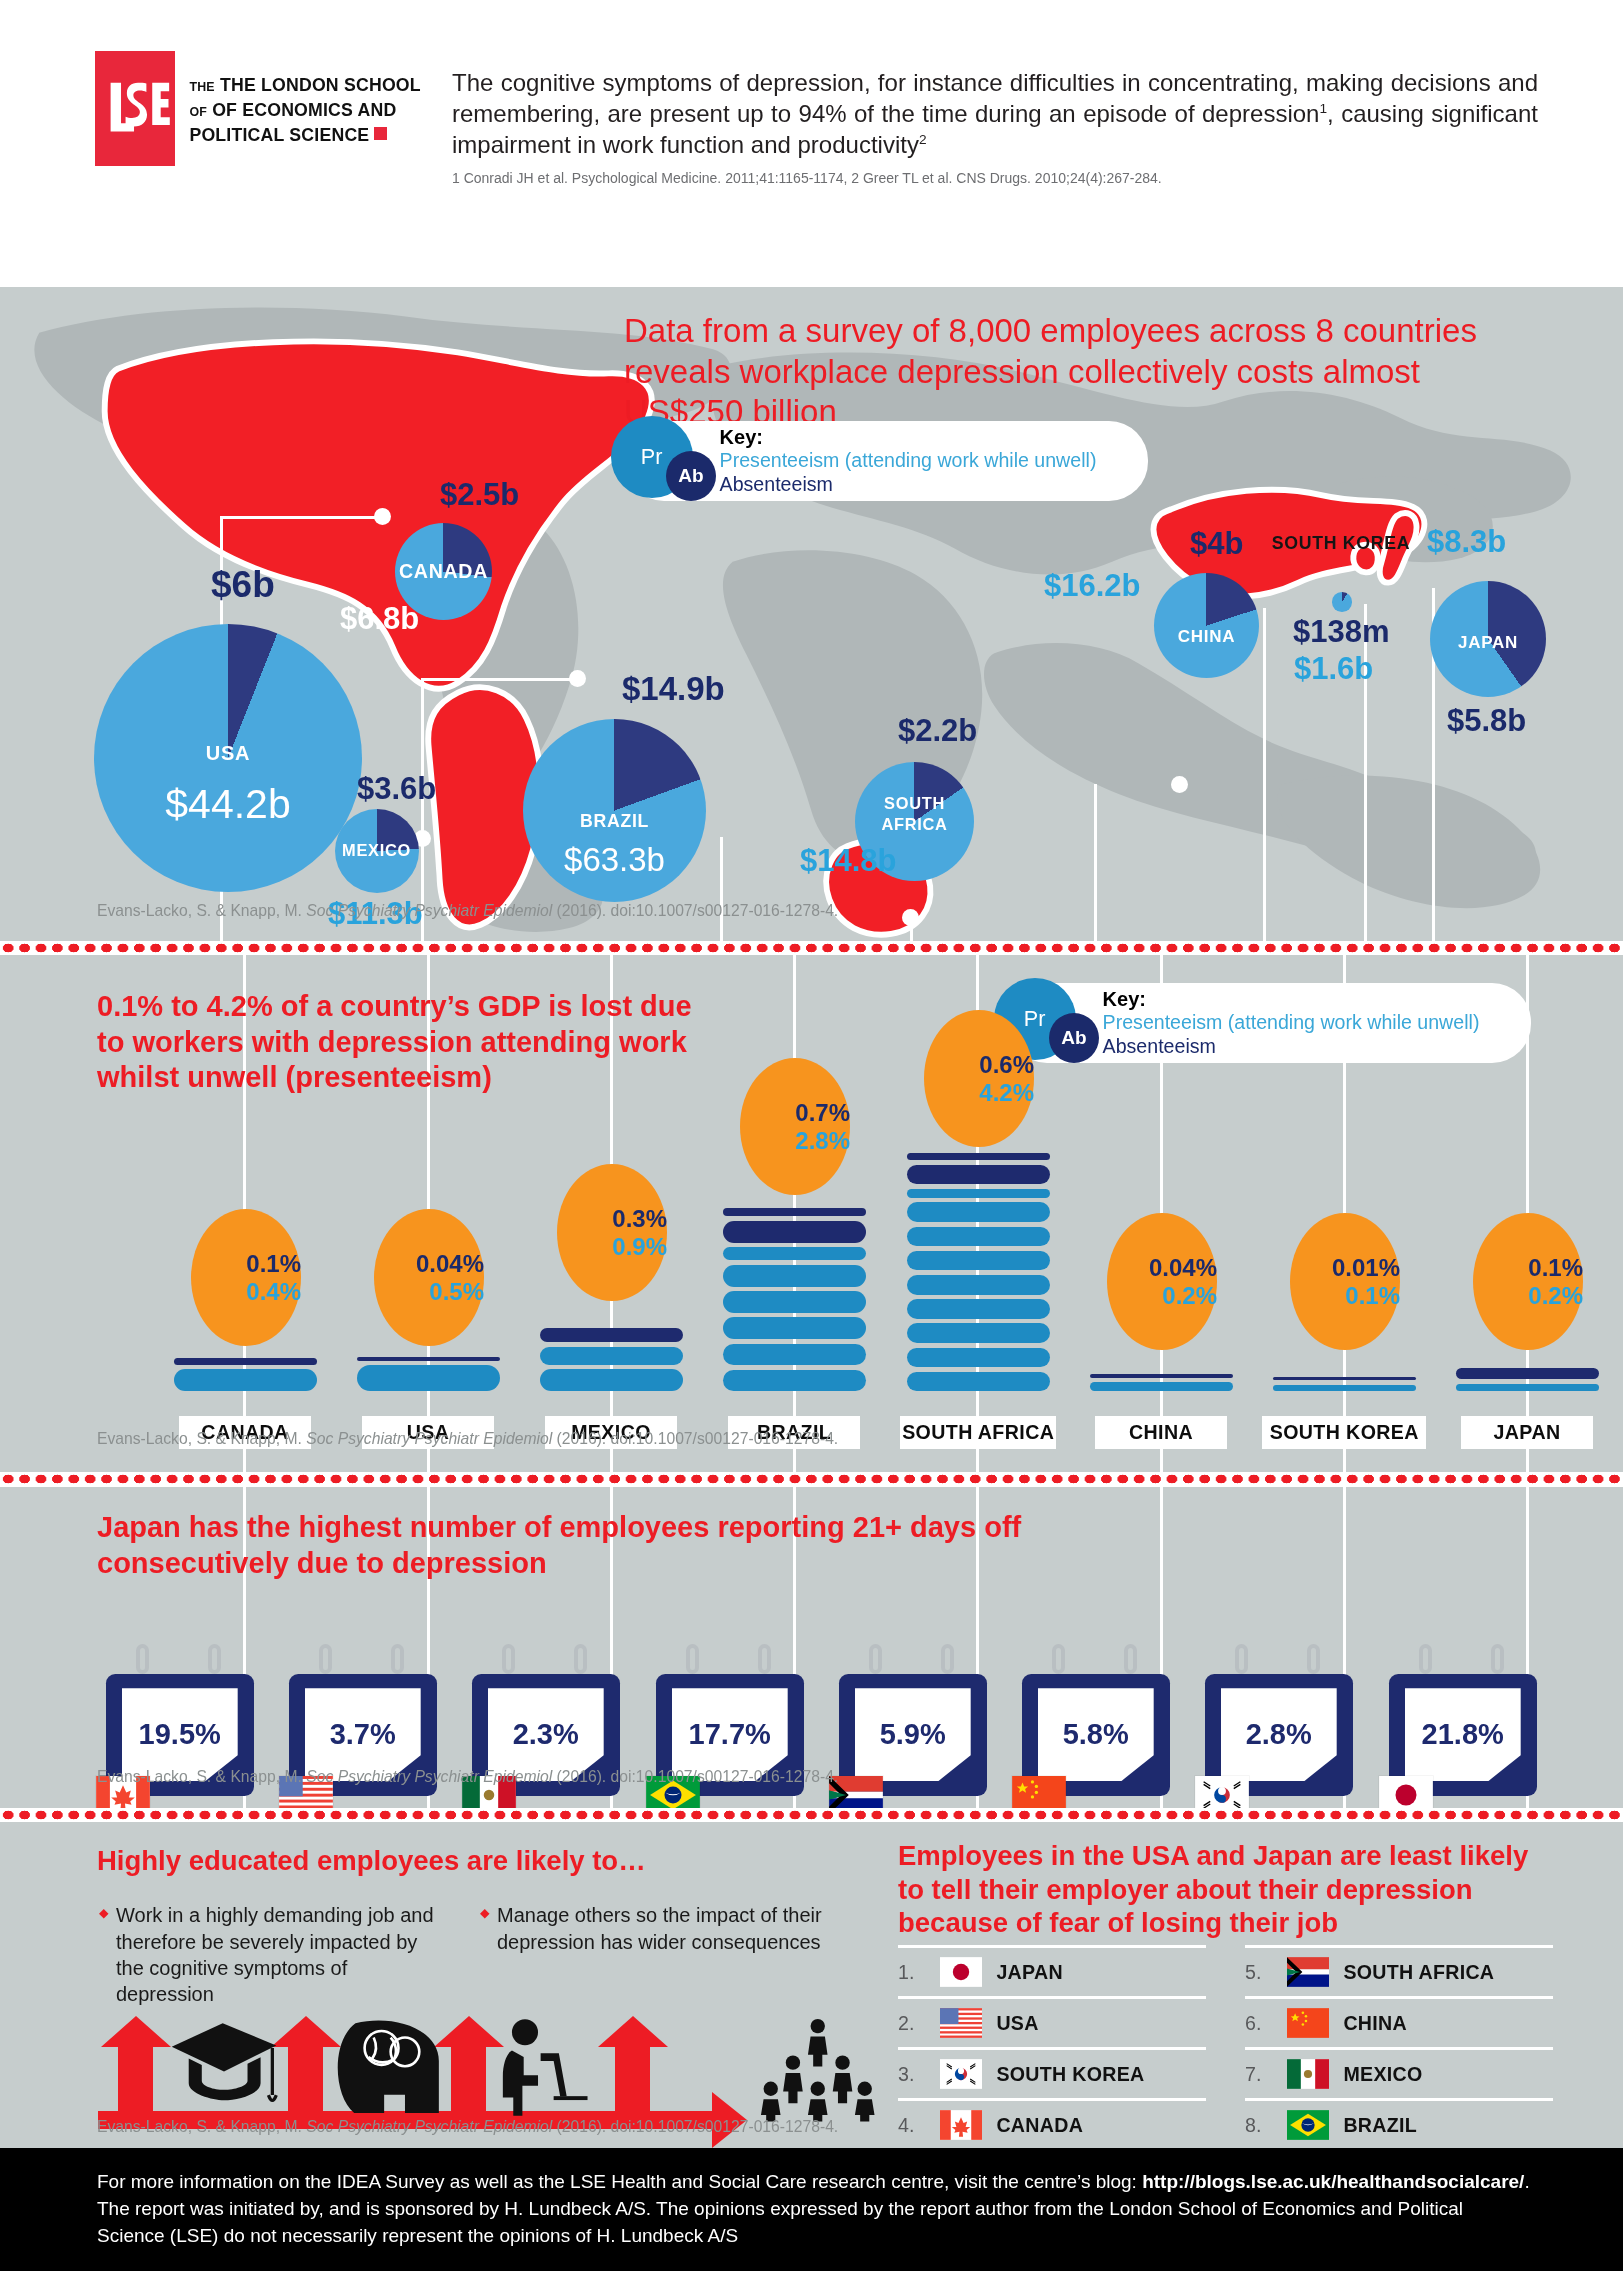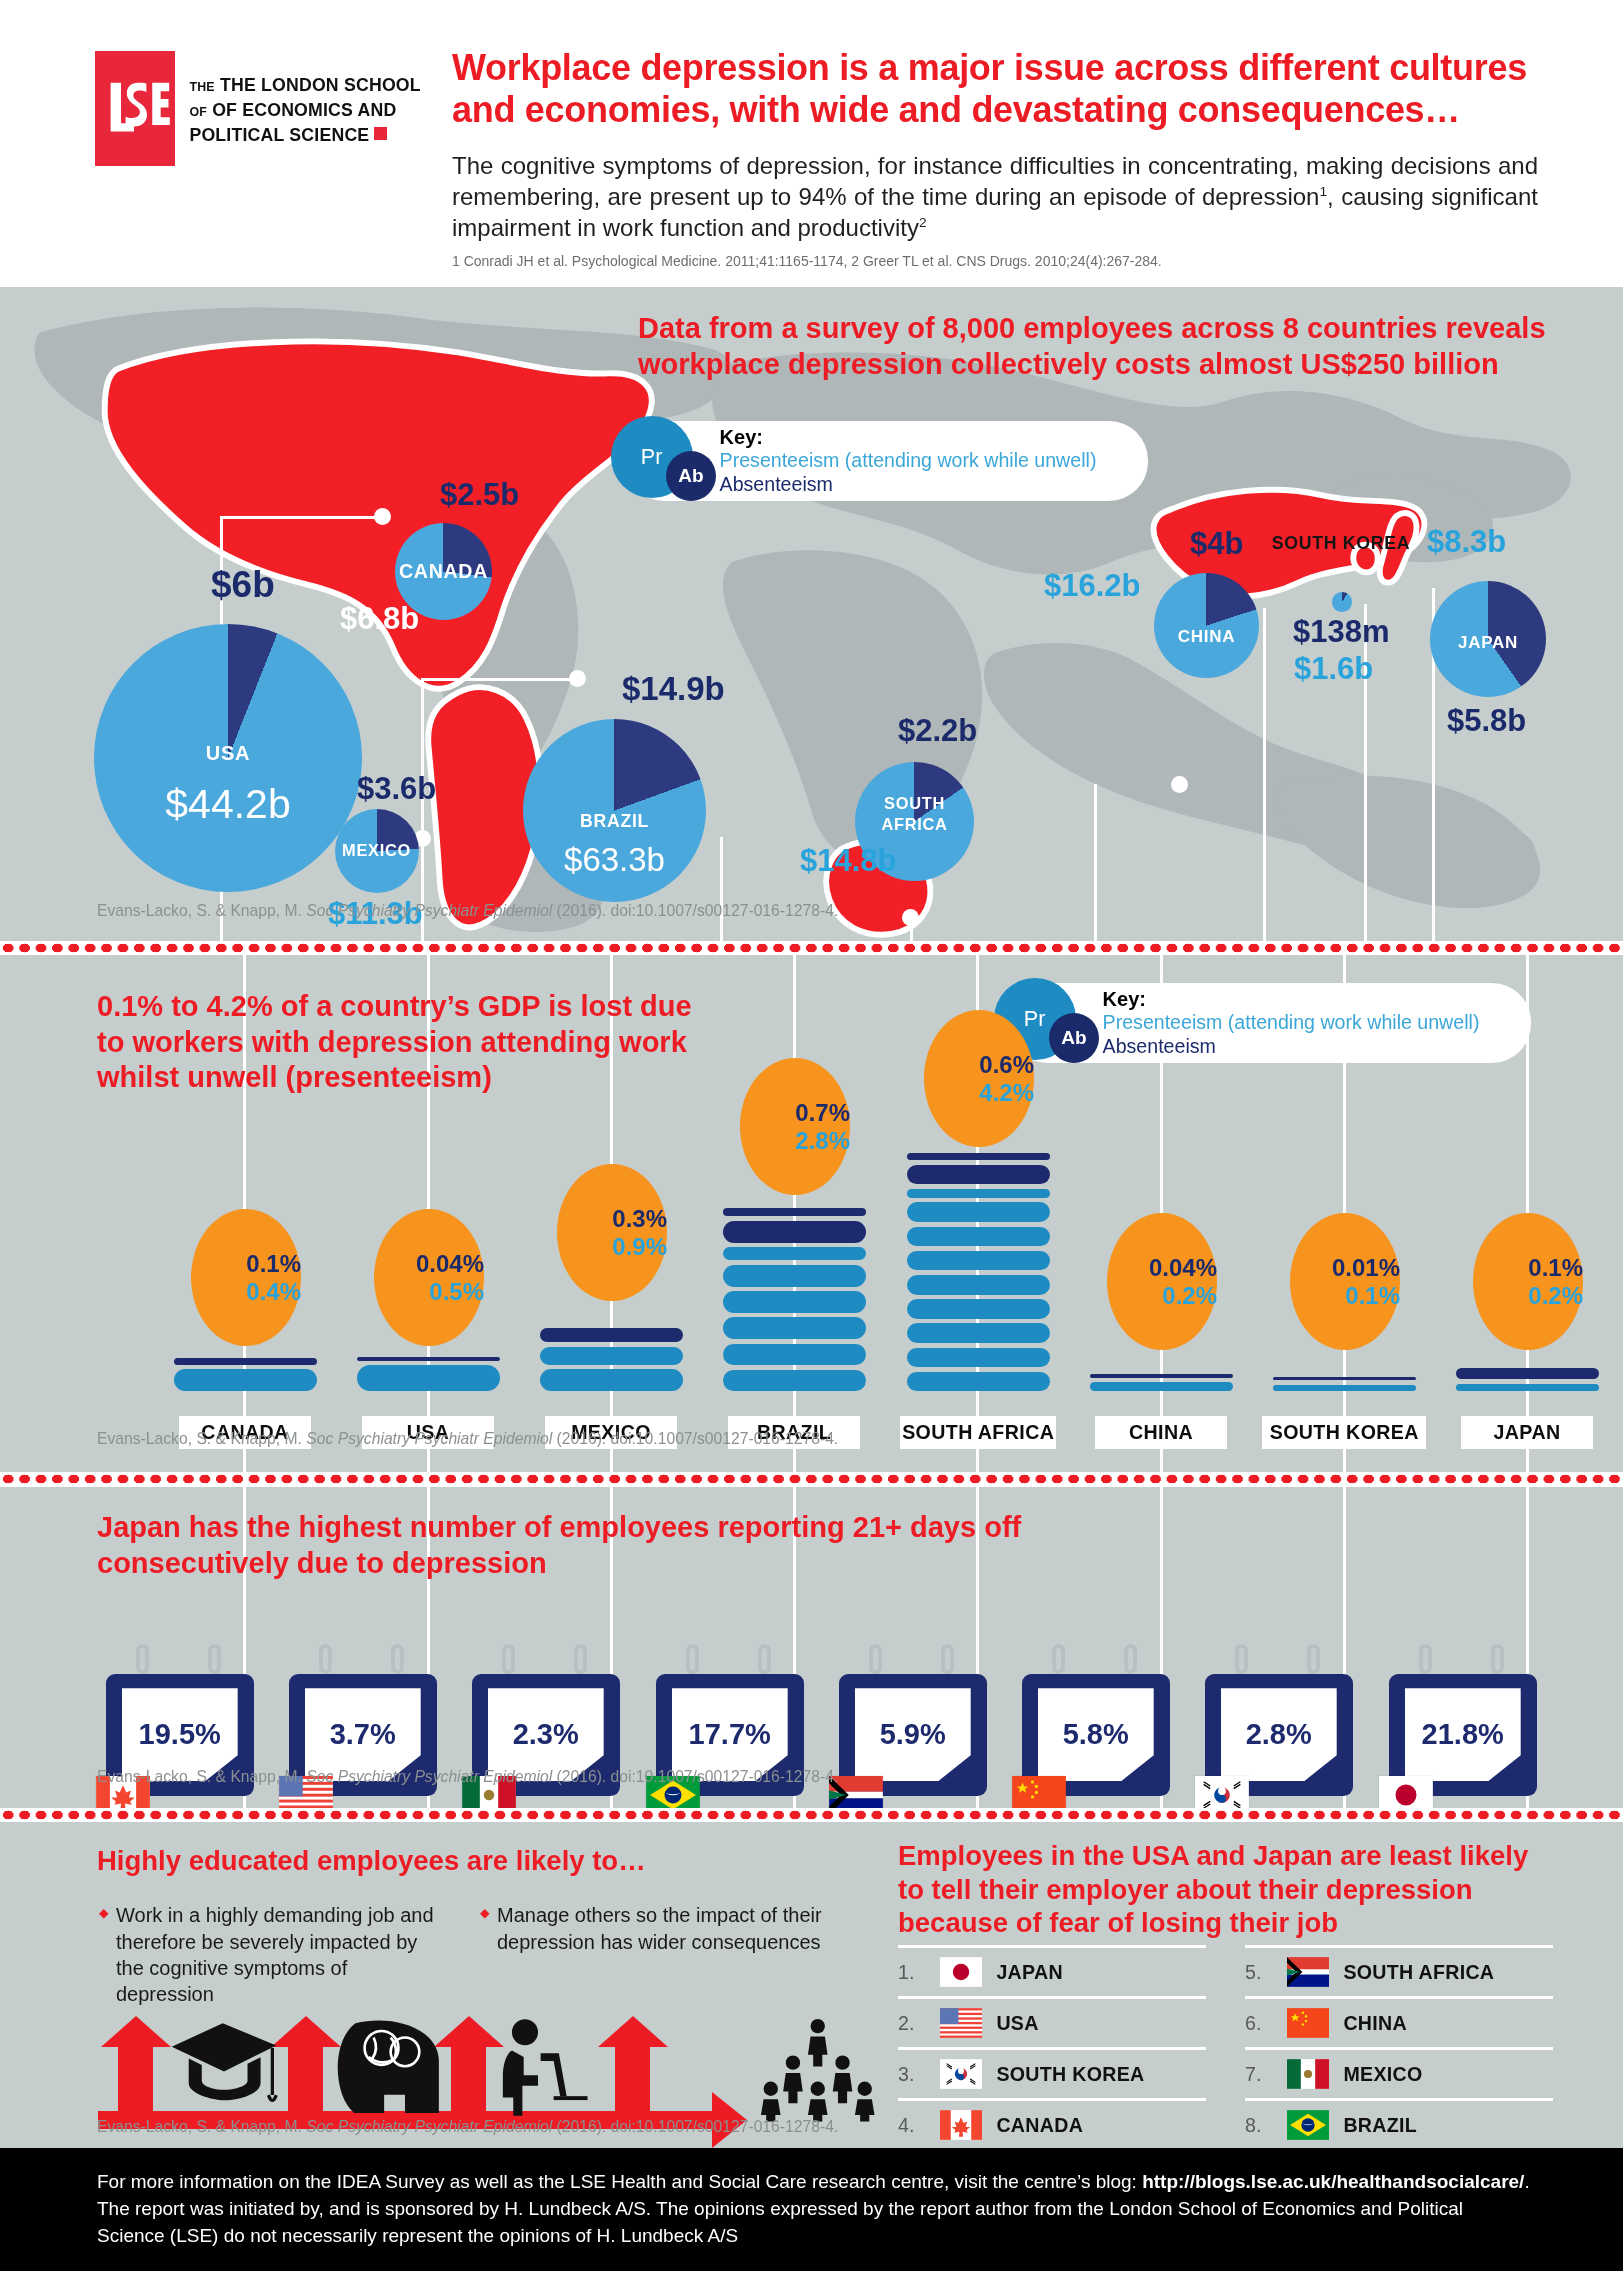--- a/index.html
+++ b/index.html
@@ -30,21 +30,21 @@
   .panel-title{color:#ed1c24;font-size:29px;font-weight:bold;line-height:1.22;position:absolute;}
   .source{position:absolute;color:#8b9090;font-size:15.7px;white-space:nowrap;}
   .source i{font-style:italic;}
 
   
   .vline{position:absolute;width:3.3px;background:#fff;top:0;bottom:0;}
 
   
   #map-panel{height:654px;}
   .worldmap{position:absolute;inset:0;}
-  .map-head{position:absolute;left:638px;top:23.6px;width:916px;color:#ed1c24;font-size:29px;font-weight:bold;line-height:1.24;}
+  .map-head{position:absolute;left:624px;top:23.6px;width:916px;color:#ed1c24;font-size:33px;font-weight:normal;line-height:1.24;}
 
   .keybox{position:absolute;background:#fff;border-radius:39px;height:80px;display:flex;align-items:center;}
   .key-circles{position:relative;width:92px;height:80px;flex:0 0 92px;}
   .key-pr{position:absolute;left:-14.4px;top:-5.2px;width:82px;height:82px;border-radius:50%;background:#1e8bc3;
       color:#fff;font-size:21.6px;display:flex;align-items:center;justify-content:center;}
   .key-ab{position:absolute;left:41px;top:30px;width:50px;height:50px;border-radius:50%;background:#1b2a6b;
       color:#fff;font-size:19px;font-weight:bold;display:flex;align-items:center;justify-content:center;}
   .key-txt{padding-left:2.6px;line-height:1.22;}
   .key-txt .k1{color:#000;font-size:20px;font-weight:bold;}
   .key-txt .k2{color:#3aa7d8;font-size:19.6px;}
@@ -126,21 +126,20 @@
         </svg>
       </div>
       <div class="lse-words">
         <div><span class="sm">THE</span> <span>THE LONDON SCHOOL</span></div>
         <div><span class="sm">OF</span> <span>OF ECONOMICS AND</span></div>
         <div><span>POLITICAL SCIENCE</span><span class="lse-sq"></span></div>
       </div>
     </div>
 
     <div class="head-text">
-      <div class="head-title">Workplace depression is a major issue across different cultures and economies, with wide and devastating consequences…</div>
       <div class="head-sub"><span>The cognitive symptoms of depression, for instance difficulties in concentrating, making decisions and remembering, are present up to 94% of the time during an episode of depression</span><sup>1</sup><span>, causing significant impairment in work function and productivity</span><sup>2</sup></div>
       <div class="head-ref">1 Conradi JH et al. Psychological Medicine. 2011;41:1165-1174, 2 Greer TL et al. CNS Drugs. 2010;24(4):267-284.</div>
     </div>
   </div>
 
   <div class="panel" id="map-panel">
 
     <svg class="worldmap" viewBox="0 0 2481 1000" preserveAspectRatio="none">
       <rect x="0" y="0" width="2481" height="1000" fill="#c6cdcd"></rect>
       <g fill="#b0b7b8">

